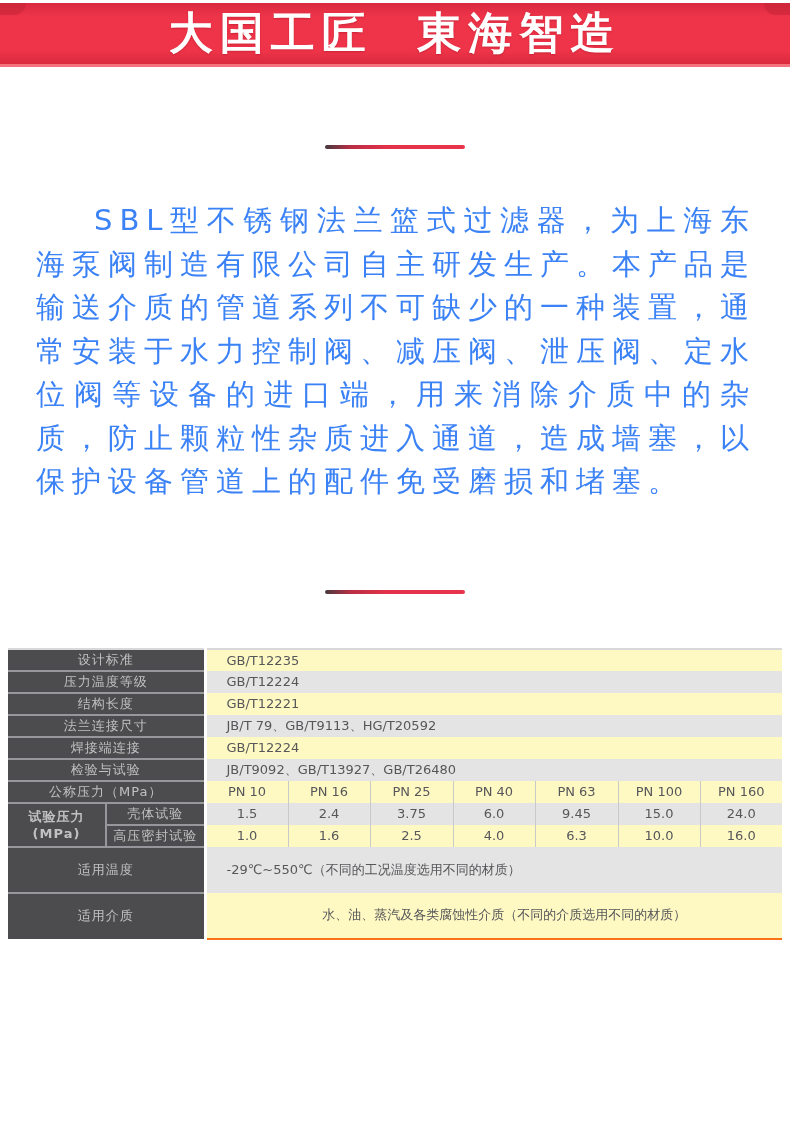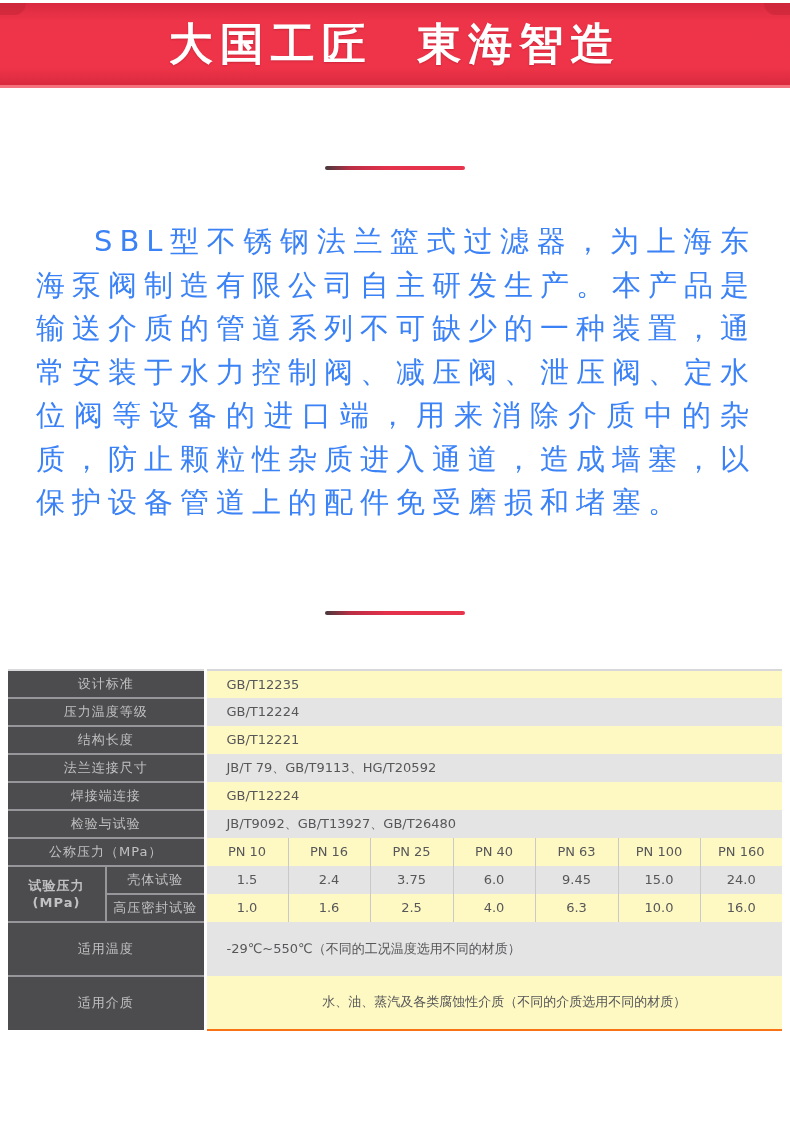--- a/index.html
+++ b/index.html
@@ -7,21 +7,21 @@
     width: 790px; height: 1127px;
     background: #ffffff;
     overflow: hidden;
     font-family: "DejaVu Sans", "Liberation Sans", sans-serif;
   }
 
   
   .banner {
     position: relative;
     margin-top: 3px;
-    height: 85px;
+    height: 64px;
     background: linear-gradient(180deg, #d92a3f 0%, #ee3449 22%, #ef3449 78%, #da2a3e 100%);
     border-bottom: 3px solid #f4737f;
     display: flex; align-items: center; justify-content: center;
   }
   .banner::before, .banner::after {
     content: "";
     position: absolute; top: 0; width: 26px; height: 12px;
     background: #c52537; opacity: .55;
   }
   .banner::before { left: 0; border-radius: 0 0 14px 0; }
@@ -64,41 +64,41 @@
   }
 
   
   .spec-table {
     width: 774px;
     margin: 54px 8px 0;
     border-collapse: collapse;
     table-layout: fixed;
     font-size: 13px;
   }
-  .spec-table td { height: 28px; vertical-align: middle; }
+  .spec-table td { height: 22px; vertical-align: middle; }
   tr.first td { border-top: 2px solid #d8d8da; }
 
   .hcell {
     background: #4c4c4e;
     color: #c1c0c2;
     text-align: center;
     border-bottom: 2px solid #97979b;
     letter-spacing: 1px;
   }
   .hcell.edge { border-right: 3px solid #ffffff; }
   .hcell.inner { border-right: 2px solid #97979b; font-weight: bold; }
   .hcell.last { border-bottom: none; }
 
   .vcell { color: #57575a; }
   .vcell.left { text-align: left; padding-left: 20px; }
   .vcell.center { text-align: center; }
   tr.r-white .vcell { background: #fef9c3; }
   tr.r-gray  .vcell { background: #e4e4e4; }
   .vcell.sep { border-left: 1px solid #c9c9c9; }
-  tr.tall td { height: 54px; }
+  tr.tall td { height: 46px; }
   tr.bottom .vcell { border-bottom: 2px solid #f97316; text-align: center; }
 </style>
 </head>
 <body>
 
 <div class="banner">
   <div class="banner-title">大国工匠 東海智造</div>
 </div>
 
 <div class="section-head first">

